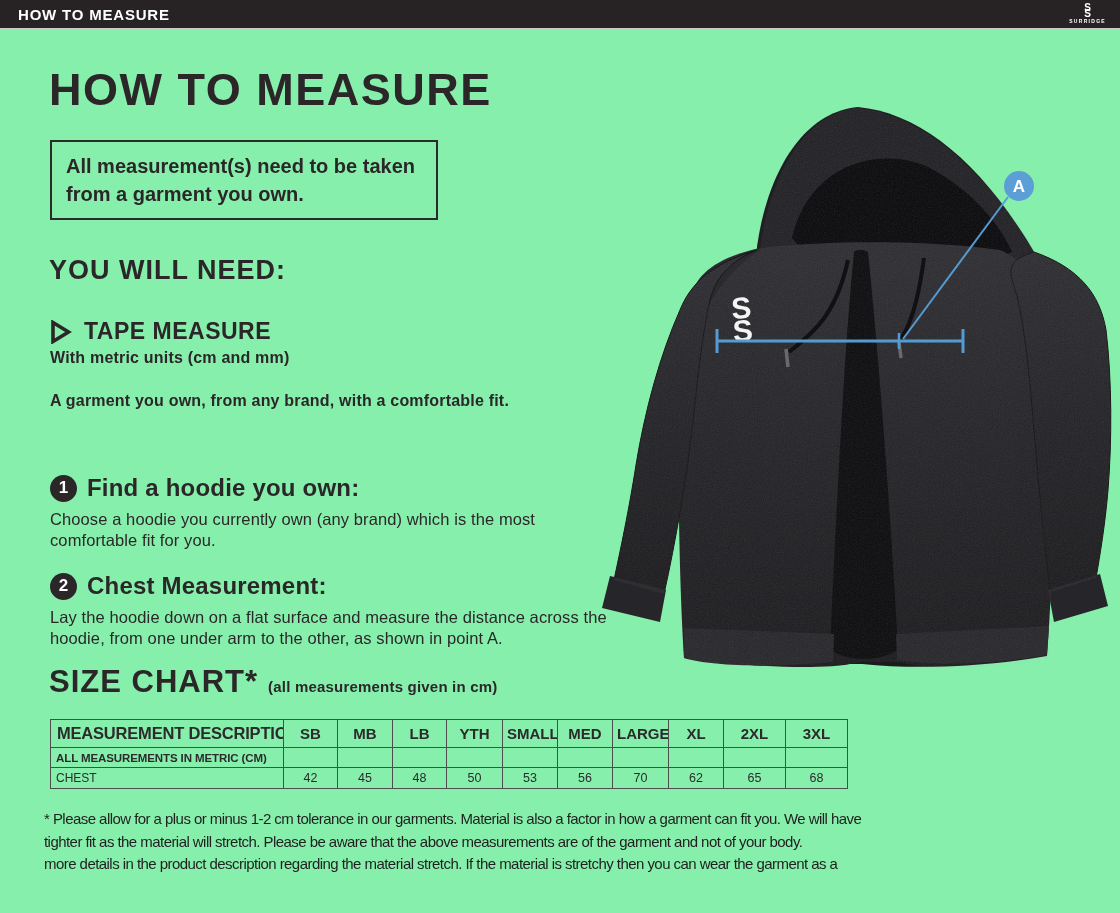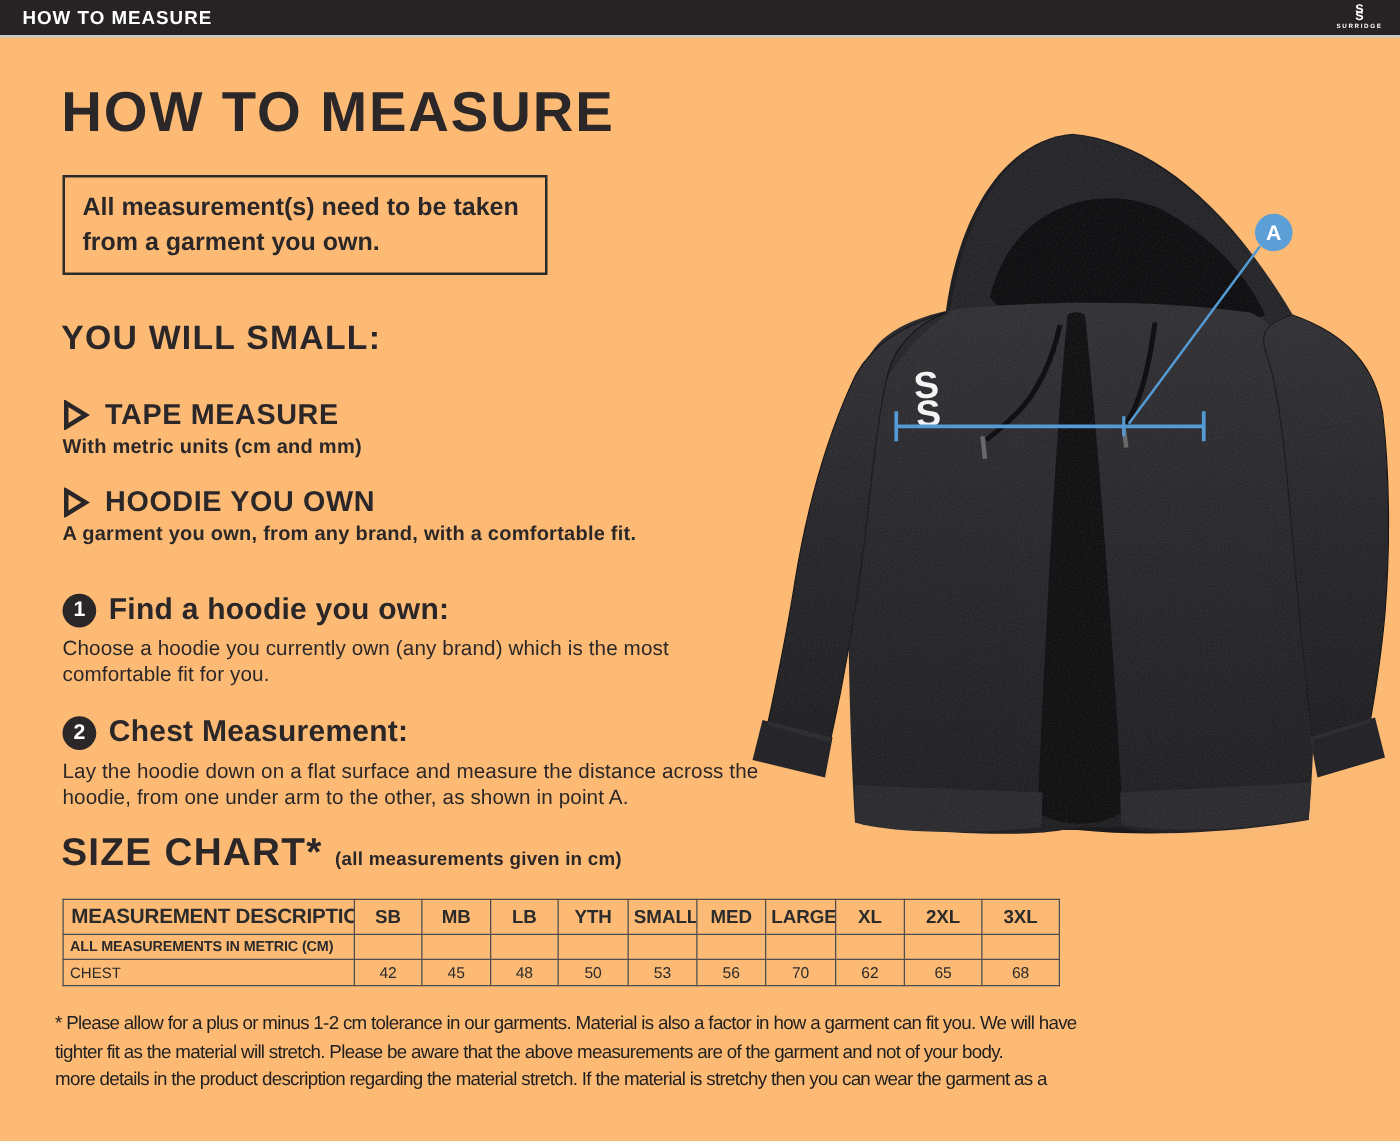--- a/index.html
+++ b/index.html
@@ -1,18 +1,18 @@
 <!DOCTYPE html>
 <html><head>
 <meta charset="utf-8">
 <style>
   * { margin:0; padding:0; box-sizing:border-box; }
   html,body { background:#ffffff; }
   .canvas {
-    position:relative; width:1120px; height:913px; background:#fdba74;
+    position:relative; width:1120px; height:913px; background:#86efac;
     font-family:"Liberation Sans", sans-serif; color:#2b2728; overflow:hidden;
   }
   
   .topbar {
     position:absolute; top:0; left:0; width:1120px; height:28px;
     background:#272324; display:flex; align-items:center; justify-content:space-between;
     padding:0 10px 0 18px;
   }
   .topbar-title { color:#ffffff; font-weight:bold; font-size:15px; letter-spacing:.8px; }
   .brand { display:flex; flex-direction:column; align-items:center; line-height:1; padding-right:4px; }
@@ -98,39 +98,33 @@
     </div>
   </div>
   <div class="topbar-divider"></div>
 
   <div class="page-heading">HOW TO MEASURE</div>
 
   <div class="notice-box">
     <div class="notice-text">All measurement(s) need to be taken from a garment you own.</div>
   </div>
 
-  <div class="ywn-heading">YOU WILL SMALL:</div>
+  <div class="ywn-heading">YOU WILL NEED:</div>
 
   <div class="need-item first">
     <div class="need-title-row">
       <svg class="play-icon" viewBox="0 0 22 24">
         <path d="M3 2.5 L18.5 12 L3 21.5 Z" fill="none" stroke="#2b2728" stroke-width="3.6" stroke-linejoin="miter"></path>
       </svg>
       <span class="need-title">TAPE MEASURE</span>
     </div>
     <div class="need-desc">With metric units (cm and mm)</div>
   </div>
 
   <div class="need-item second">
-    <div class="need-title-row">
-      <svg class="play-icon" viewBox="0 0 22 24">
-        <path d="M3 2.5 L18.5 12 L3 21.5 Z" fill="none" stroke="#2b2728" stroke-width="3.6" stroke-linejoin="miter"></path>
-      </svg>
-      <span class="need-title">HOODIE YOU OWN</span>
-    </div>
     <div class="need-desc">A garment you own, from any brand, with a comfortable fit.</div>
   </div>
 
   <div class="step-item first">
     <div class="step-head">
       <div class="step-badge">1</div>
       <div class="step-title">Find a hoodie you own:</div>
     </div>
     <div class="step-desc">Choose a hoodie you currently own (any brand) which is the most comfortable fit for you.</div>
   </div>

